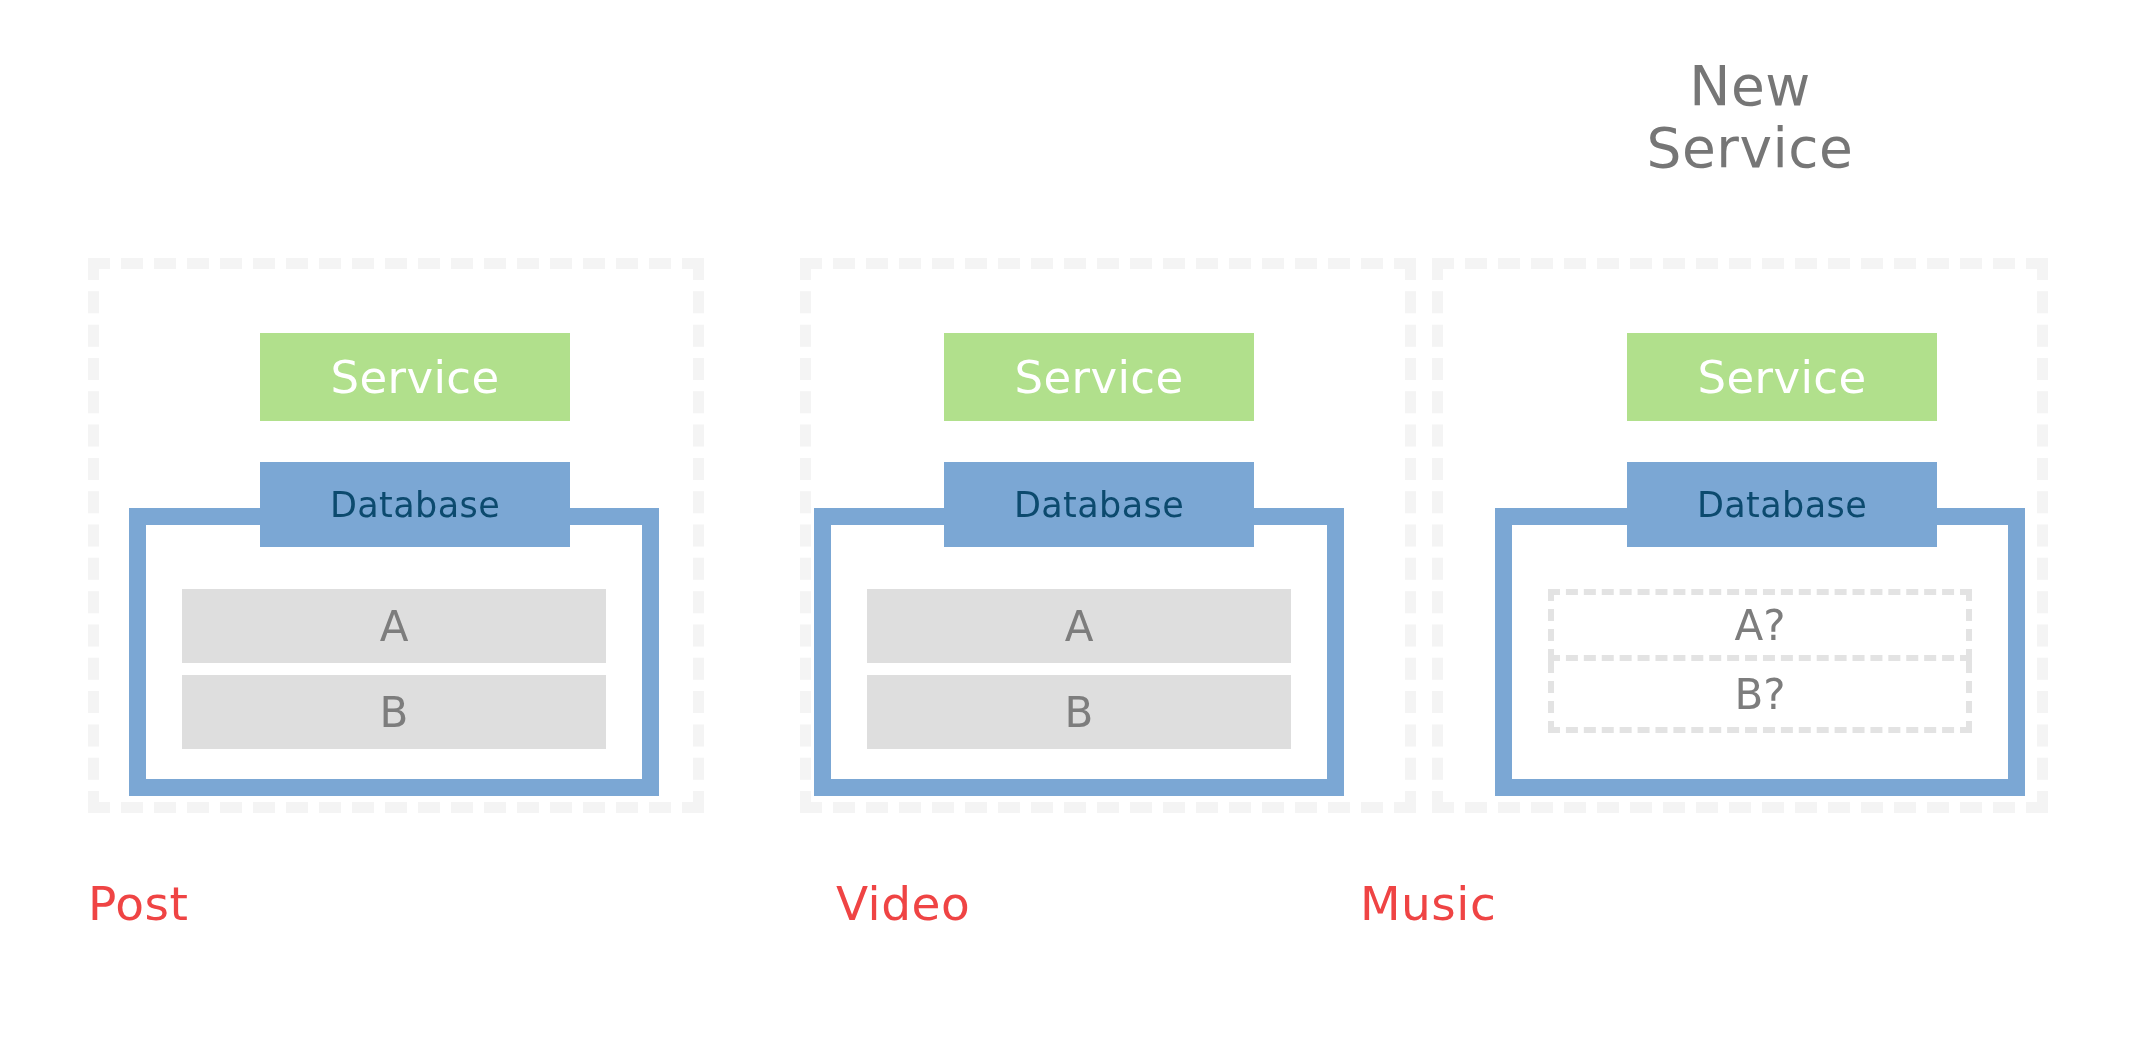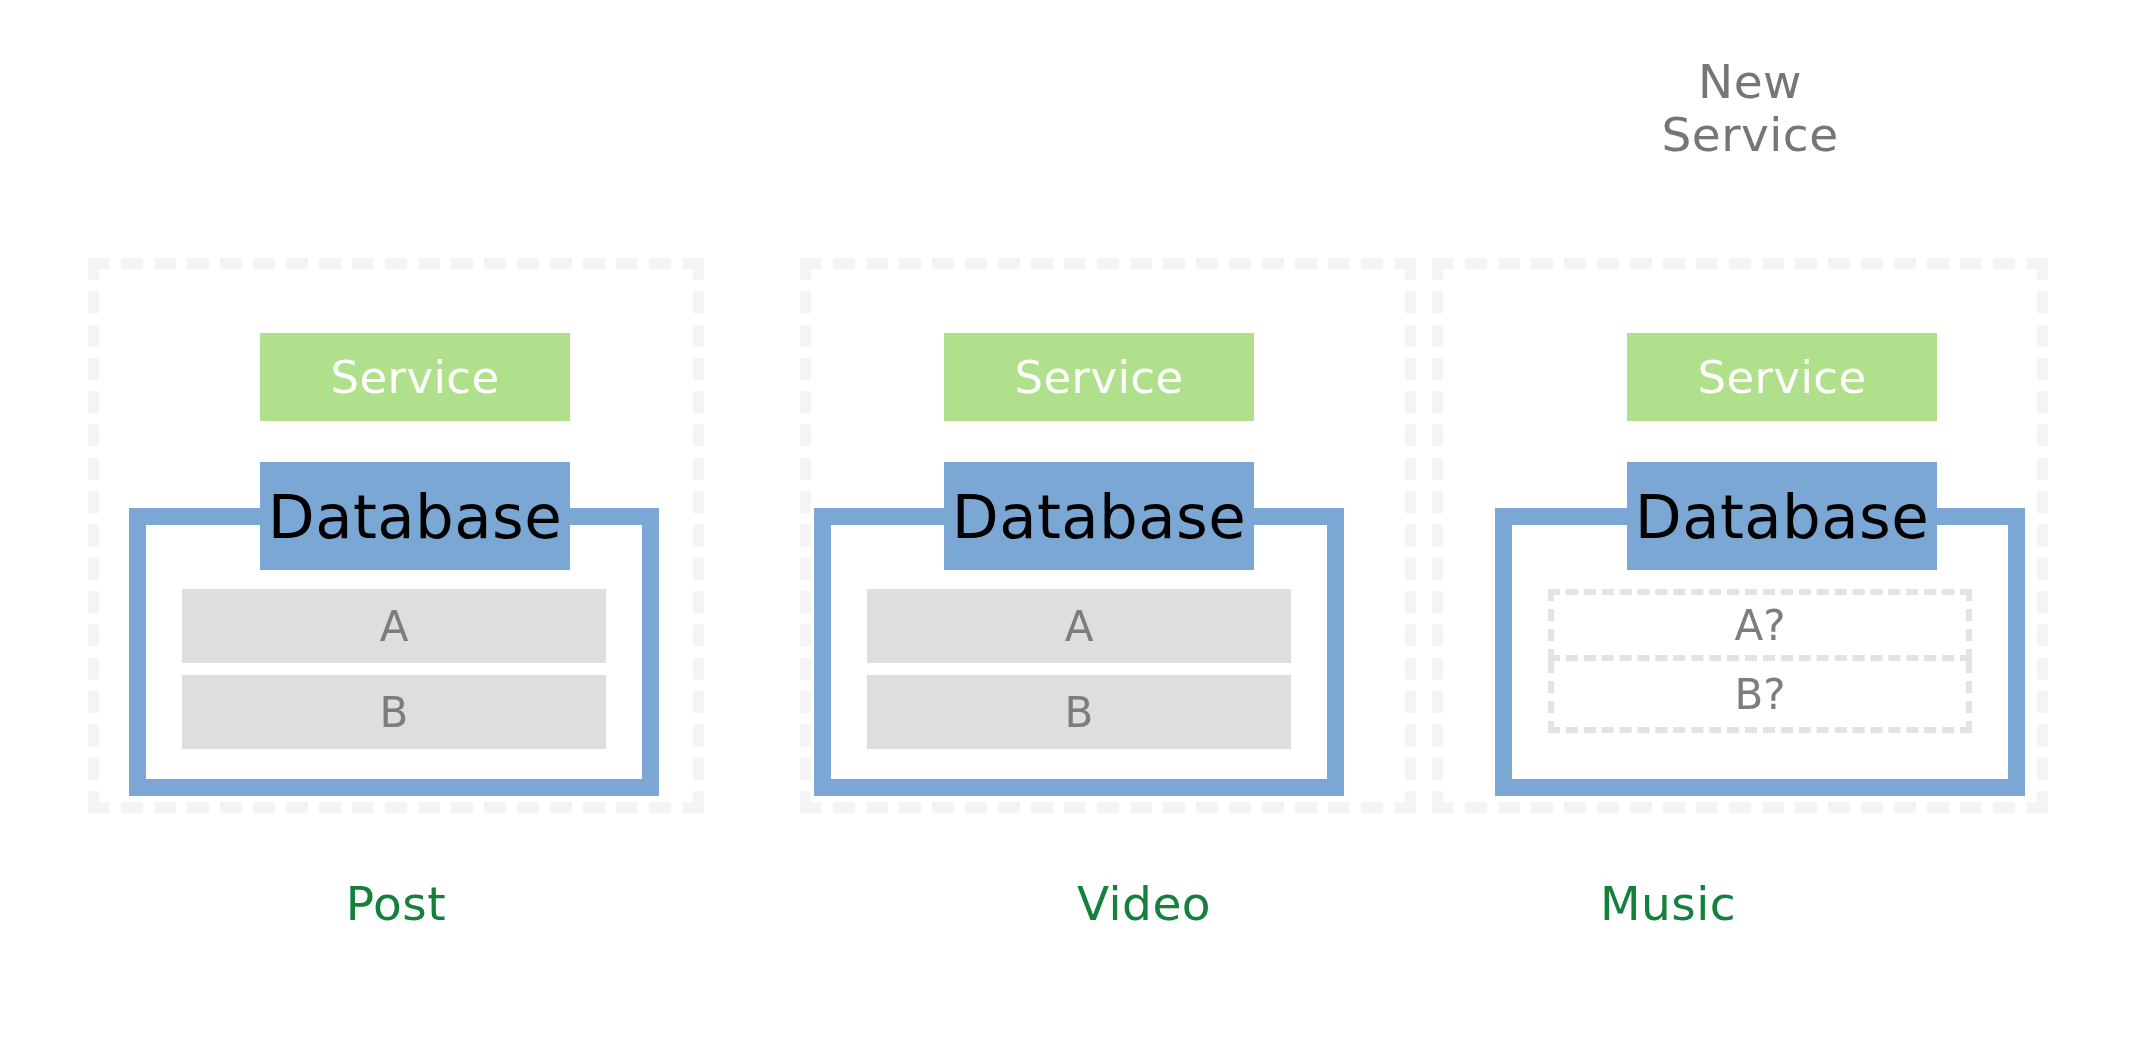--- a/index.html
+++ b/index.html
@@ -23,21 +23,21 @@
   }
 
   
   .new-service-label {
     position: absolute;
     left: 1600px;
     top: 55px;
     width: 300px;
     text-align: center;
     color: #767676;
-    font-size: 47px;
+    font-size: 55px;
     line-height: 1.13;
     font-weight: 400;
     letter-spacing: 0.5px;
   }
   .new-service-label .line { display: block; }
 
   
   .panel {
     position: absolute;
     top: 258px;
@@ -76,27 +76,27 @@
     box-sizing: border-box;
   }
   .p0 .db-frame { left: 30px; top: 239px; width: 530px; height: 288px; }
   .p1 .db-frame { left: 3px;  top: 239px; width: 530px; height: 288px; }
   .p2 .db-frame { left: 52px; top: 239px; width: 530px; height: 288px; }
 
   
   .db-label {
     position: absolute;
     width: 310px;
-    height: 108px;
+    height: 85px;
     background: #7ba7d4;
-    color: #000000;
+    color: #0c4a6e;
     display: flex;
     align-items: center;
     justify-content: center;
-    font-size: 61px;
+    font-size: 35px;
     letter-spacing: 0.4px;
     z-index: 5;
     box-sizing: border-box;
   }
   .p0 .db-label { left: 161px; top: 193px; }
   .p1 .db-label { left: 133px; top: 193px; }
   .p2 .db-label { left: 184px; top: 193px; }
 
   
   .db-rows {
@@ -126,22 +126,21 @@
     margin-bottom: 0px;
     height: 72px;
   }
   .row.ghost + .row.ghost { border-top: none; }
 
   
   .caption {
     position: absolute;
     top: 876px;
     width: 616px;
-    text-align: center;
-    color: #15803d;
+    color: #ef4444;
     font-size: 47px;
     letter-spacing: 0.5px;
   }
   .caption.c0 { left: 88px; }
   .caption.c1 { left: 836px; }
   .caption.c2 { left: 1360px; }
 </style>
 </head>
 <body>
 

